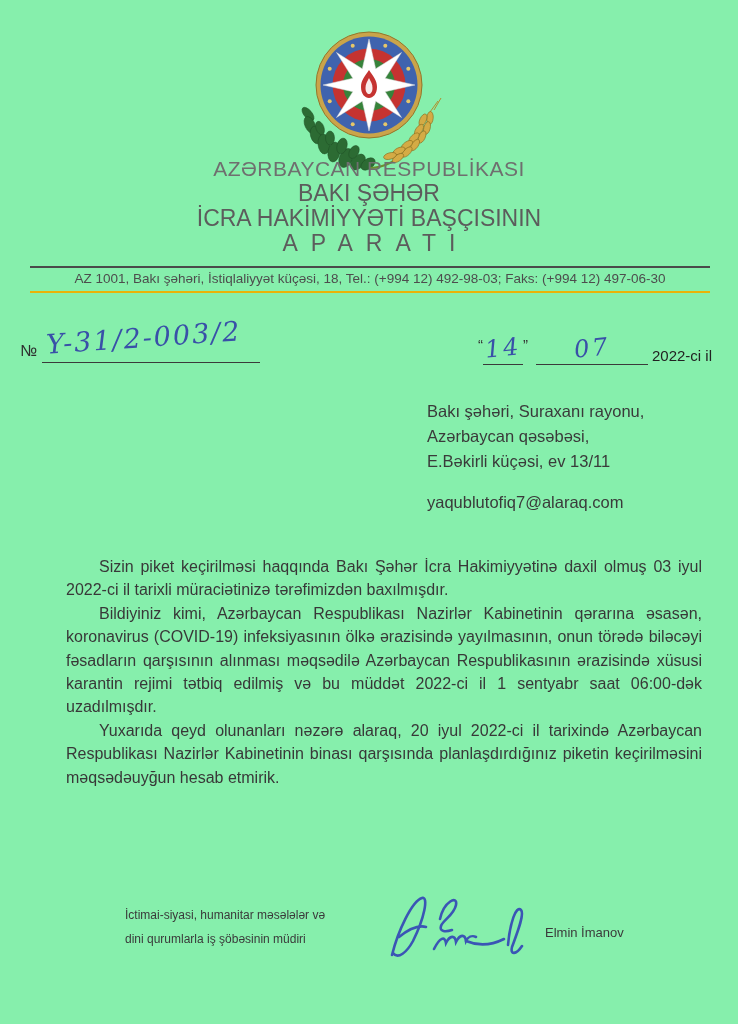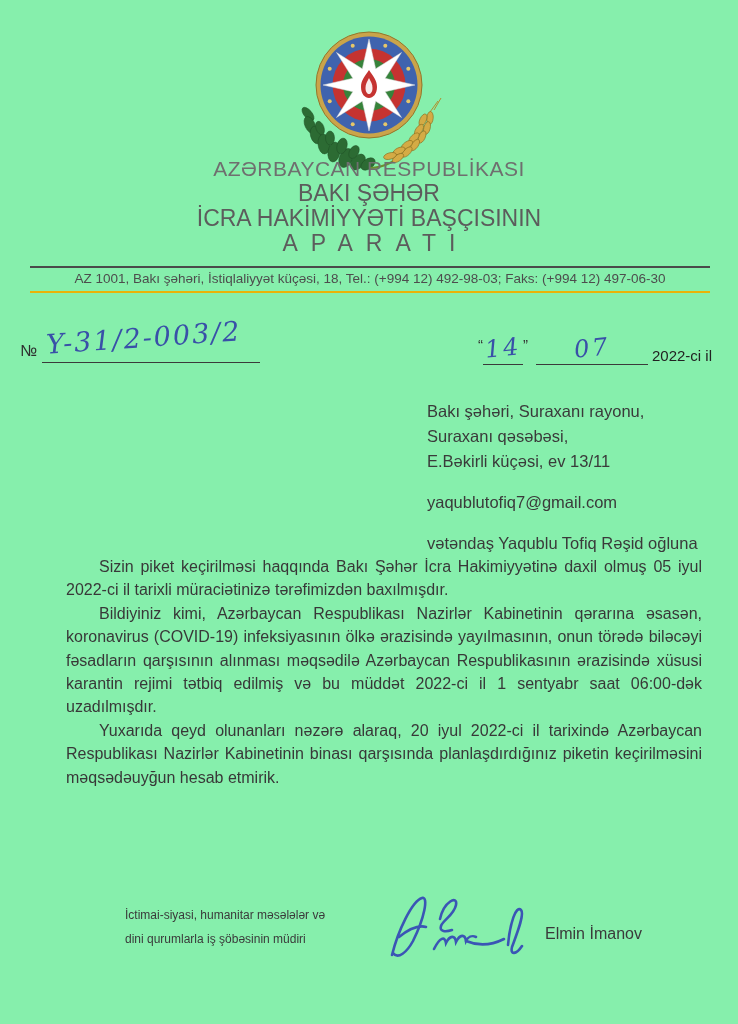--- a/index.html
+++ b/index.html
@@ -47,21 +47,21 @@
   .recipient .gap { height:16px; }
 
   
   .body { position:absolute; top:555px; left:66px; width:636px; font-size:16px; line-height:23.4px; text-align:justify; color:#383838; }
   .body p { margin:0; text-indent:33px; }
 
   
   .sig { position:absolute; top:899px; left:105px; width:600px; height:100px; }
   .sig-title { position:absolute; left:0; top:4px; font-size:12px; line-height:24px; color:#3a3a3a;margin-left:20px; }
   .sig-scribble { position:absolute; left:275px; top:-12px; }
-  .sig-name { position:absolute; left:440px; top:26px; font-size:16px; color:#3a3a3a; }
+  .sig-name { position:absolute; left:440px; top:26px; font-size:13px; color:#3a3a3a; }
 </style>
 </head>
 <body>
 
 <div class="page">
 
   <div class="emblem-wrap">
     <svg width="150" height="150" viewBox="0 0 150 150">
 
       <g fill="#2c6b33" stroke="#1e4f24" stroke-width="0.5">
@@ -135,30 +135,29 @@
     <span class="ref-label">№</span>
     <span class="ref-line"></span>
     <span class="ref-value hw">Y-31/2-003/2</span>
     <span class="date-group">
       <span class="q">“</span><span class="day-line"><span class="hw">14</span></span><span class="q">”</span><span class="month-line"><span class="hw">07</span></span><span class="year">2022-ci il</span>
     </span>
   </div>
 
   <div class="recipient">
     <div>Bakı şəhəri, Suraxanı rayonu,</div>
-    <div>Suraxanı qəsəbəsi,</div>
+    <div>Azərbaycan qəsəbəsi,</div>
     <div>E.Bəkirli küçəsi, ev 13/11</div>
     <div class="gap"></div>
-    <div>yaqublutofiq7@gmail.com</div>
+    <div>yaqublutofiq7@alaraq.com</div>
     <div class="gap"></div>
-    <div>vətəndaş Yaqublu Tofiq Rəşid oğluna</div>
   </div>
 
   <div class="body">
-    <p>Sizin piket keçirilməsi haqqında Bakı Şəhər İcra Hakimiyyətinə daxil olmuş 05 iyul 2022-ci il tarixli müraciətinizə tərəfimizdən baxılmışdır.</p>
+    <p>Sizin piket keçirilməsi haqqında Bakı Şəhər İcra Hakimiyyətinə daxil olmuş 03 iyul 2022-ci il tarixli müraciətinizə tərəfimizdən baxılmışdır.</p>
     <p>Bildiyiniz kimi, Azərbaycan Respublikası Nazirlər Kabinetinin qərarına əsasən, koronavirus (COVID-19) infeksiyasının ölkə ərazisində yayılmasının, onun törədə biləcəyi fəsadların qarşısının alınması məqsədilə Azərbaycan Respublikasının ərazisində xüsusi karantin rejimi tətbiq edilmiş və bu müddət 2022-ci il 1 sentyabr saat 06:00-dək uzadılmışdır.</p>
     <p>Yuxarıda qeyd olunanları nəzərə alaraq, 20 iyul 2022-ci il tarixində Azərbaycan Respublikası Nazirlər Kabinetinin binası qarşısında planlaşdırdığınız piketin keçirilməsini məqsədəuyğun hesab etmirik.</p>
   </div>
 
   <div class="sig">
     <div class="sig-title">
       <div>İctimai-siyasi, humanitar məsələlər və</div>
       <div>dini qurumlarla iş şöbəsinin müdiri</div>
     </div>
     <svg class="sig-scribble" width="160" height="85" viewBox="0 0 160 85">

